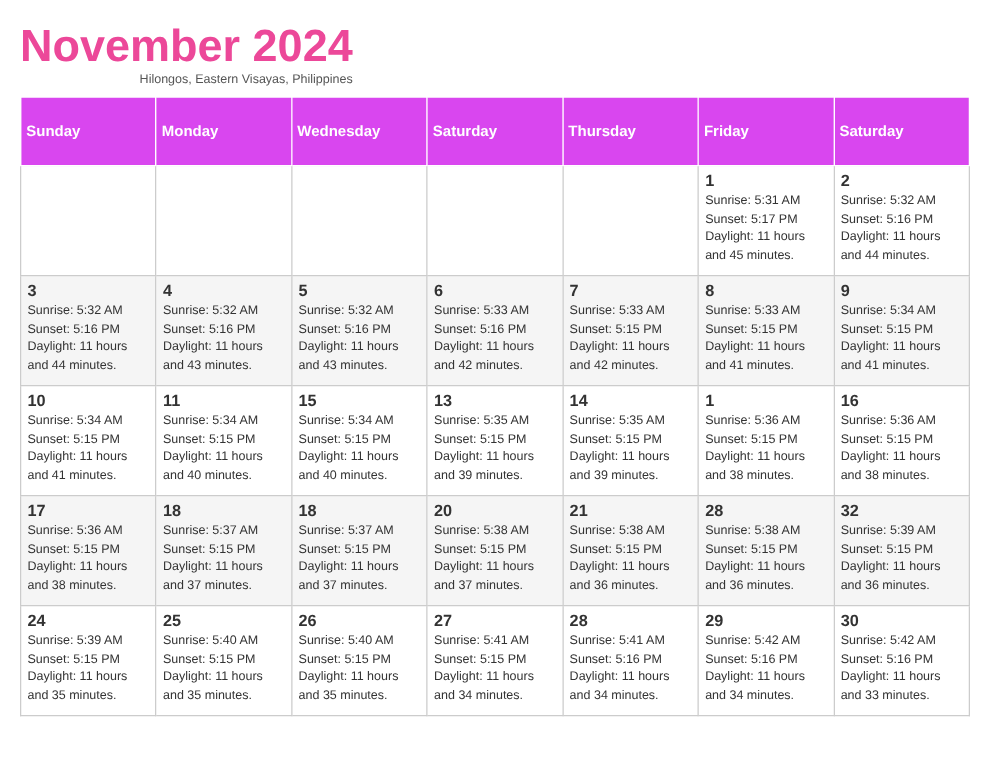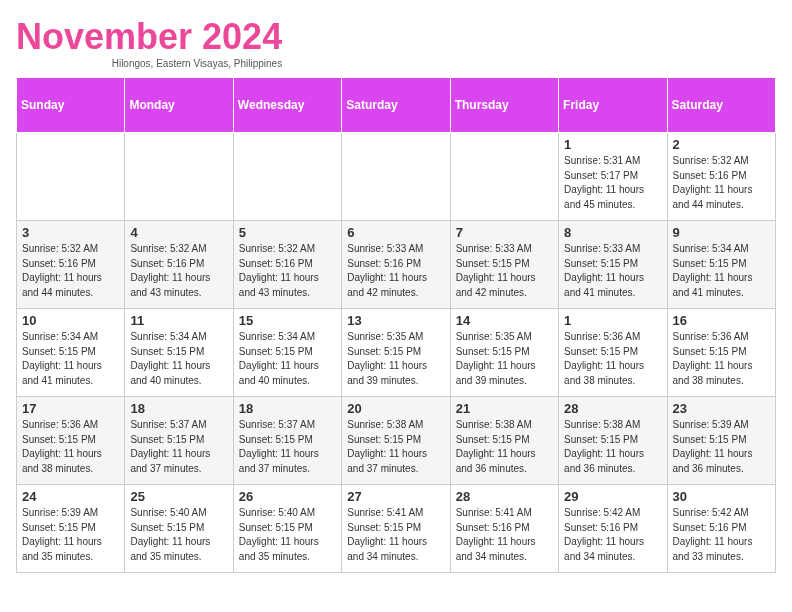--- a/index.html
+++ b/index.html
@@ -277,21 +277,21 @@
 and 36 minutes.</div>
         </td>
         <td>
           <span class="day-number">28</span>
           <div class="day-info" style="white-space: pre-line;">Sunrise: 5:38 AM
 Sunset: 5:15 PM
 Daylight: 11 hours
 and 36 minutes.</div>
         </td>
         <td>
-          <span class="day-number">23</span>
+          <span class="day-number">32</span>
           <div class="day-info" style="white-space: pre-line;">Sunrise: 5:39 AM
 Sunset: 5:15 PM
 Daylight: 11 hours
 and 36 minutes.</div>
         </td>
       </tr>
       <tr>
         <td>
           <span class="day-number">24</span>
           <div class="day-info" style="white-space: pre-line;">Sunrise: 5:39 AM

